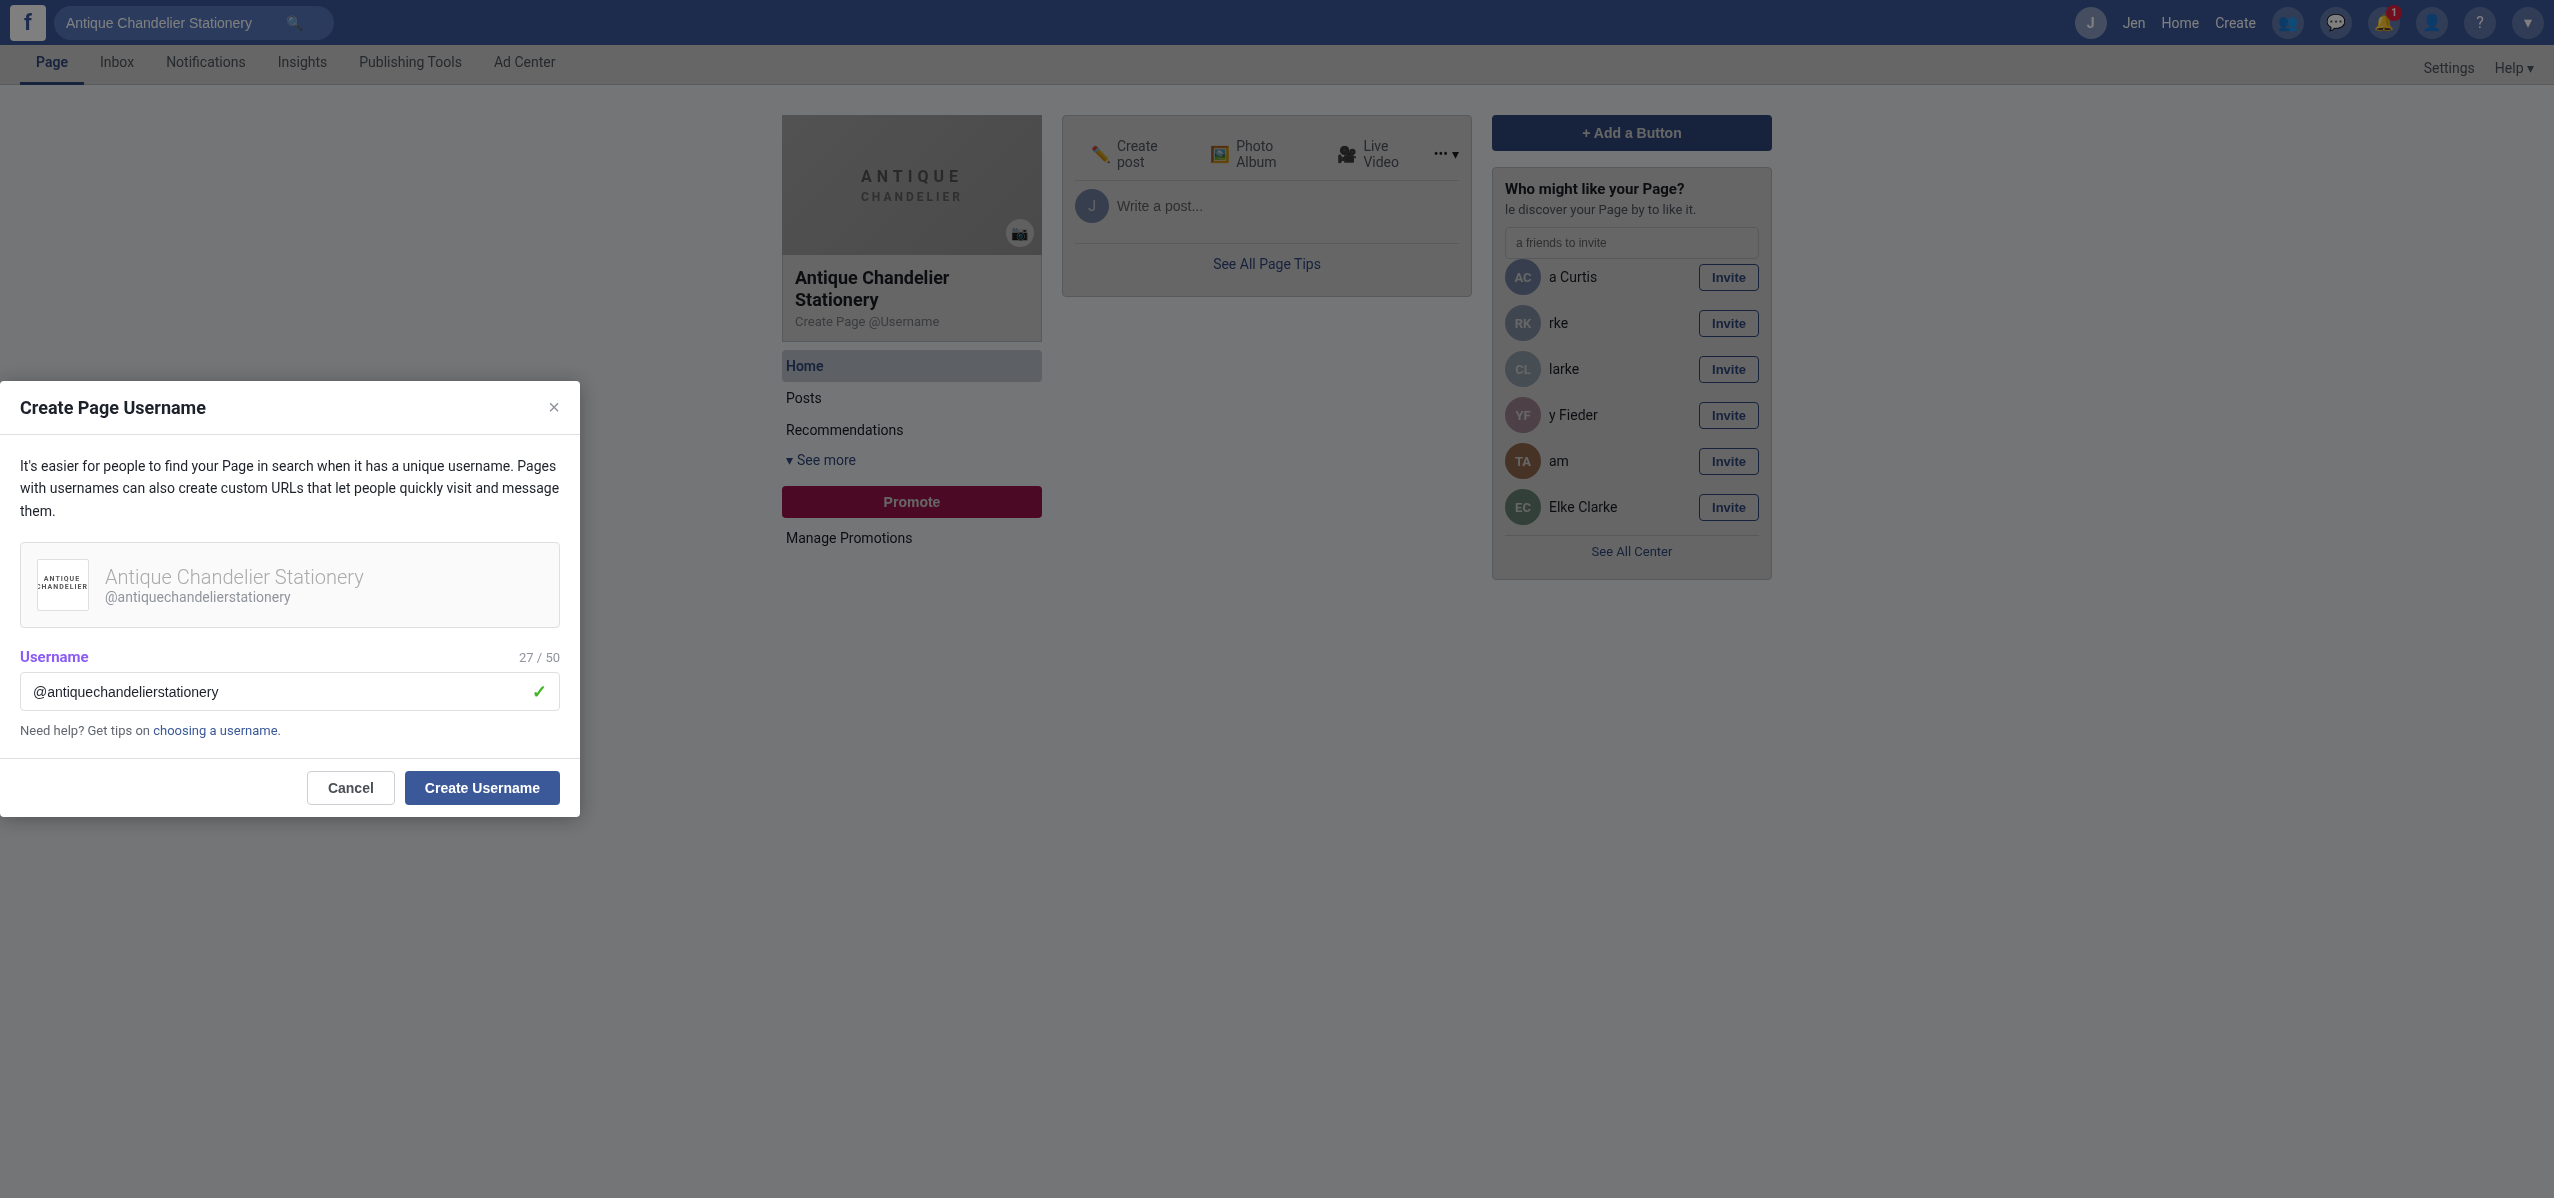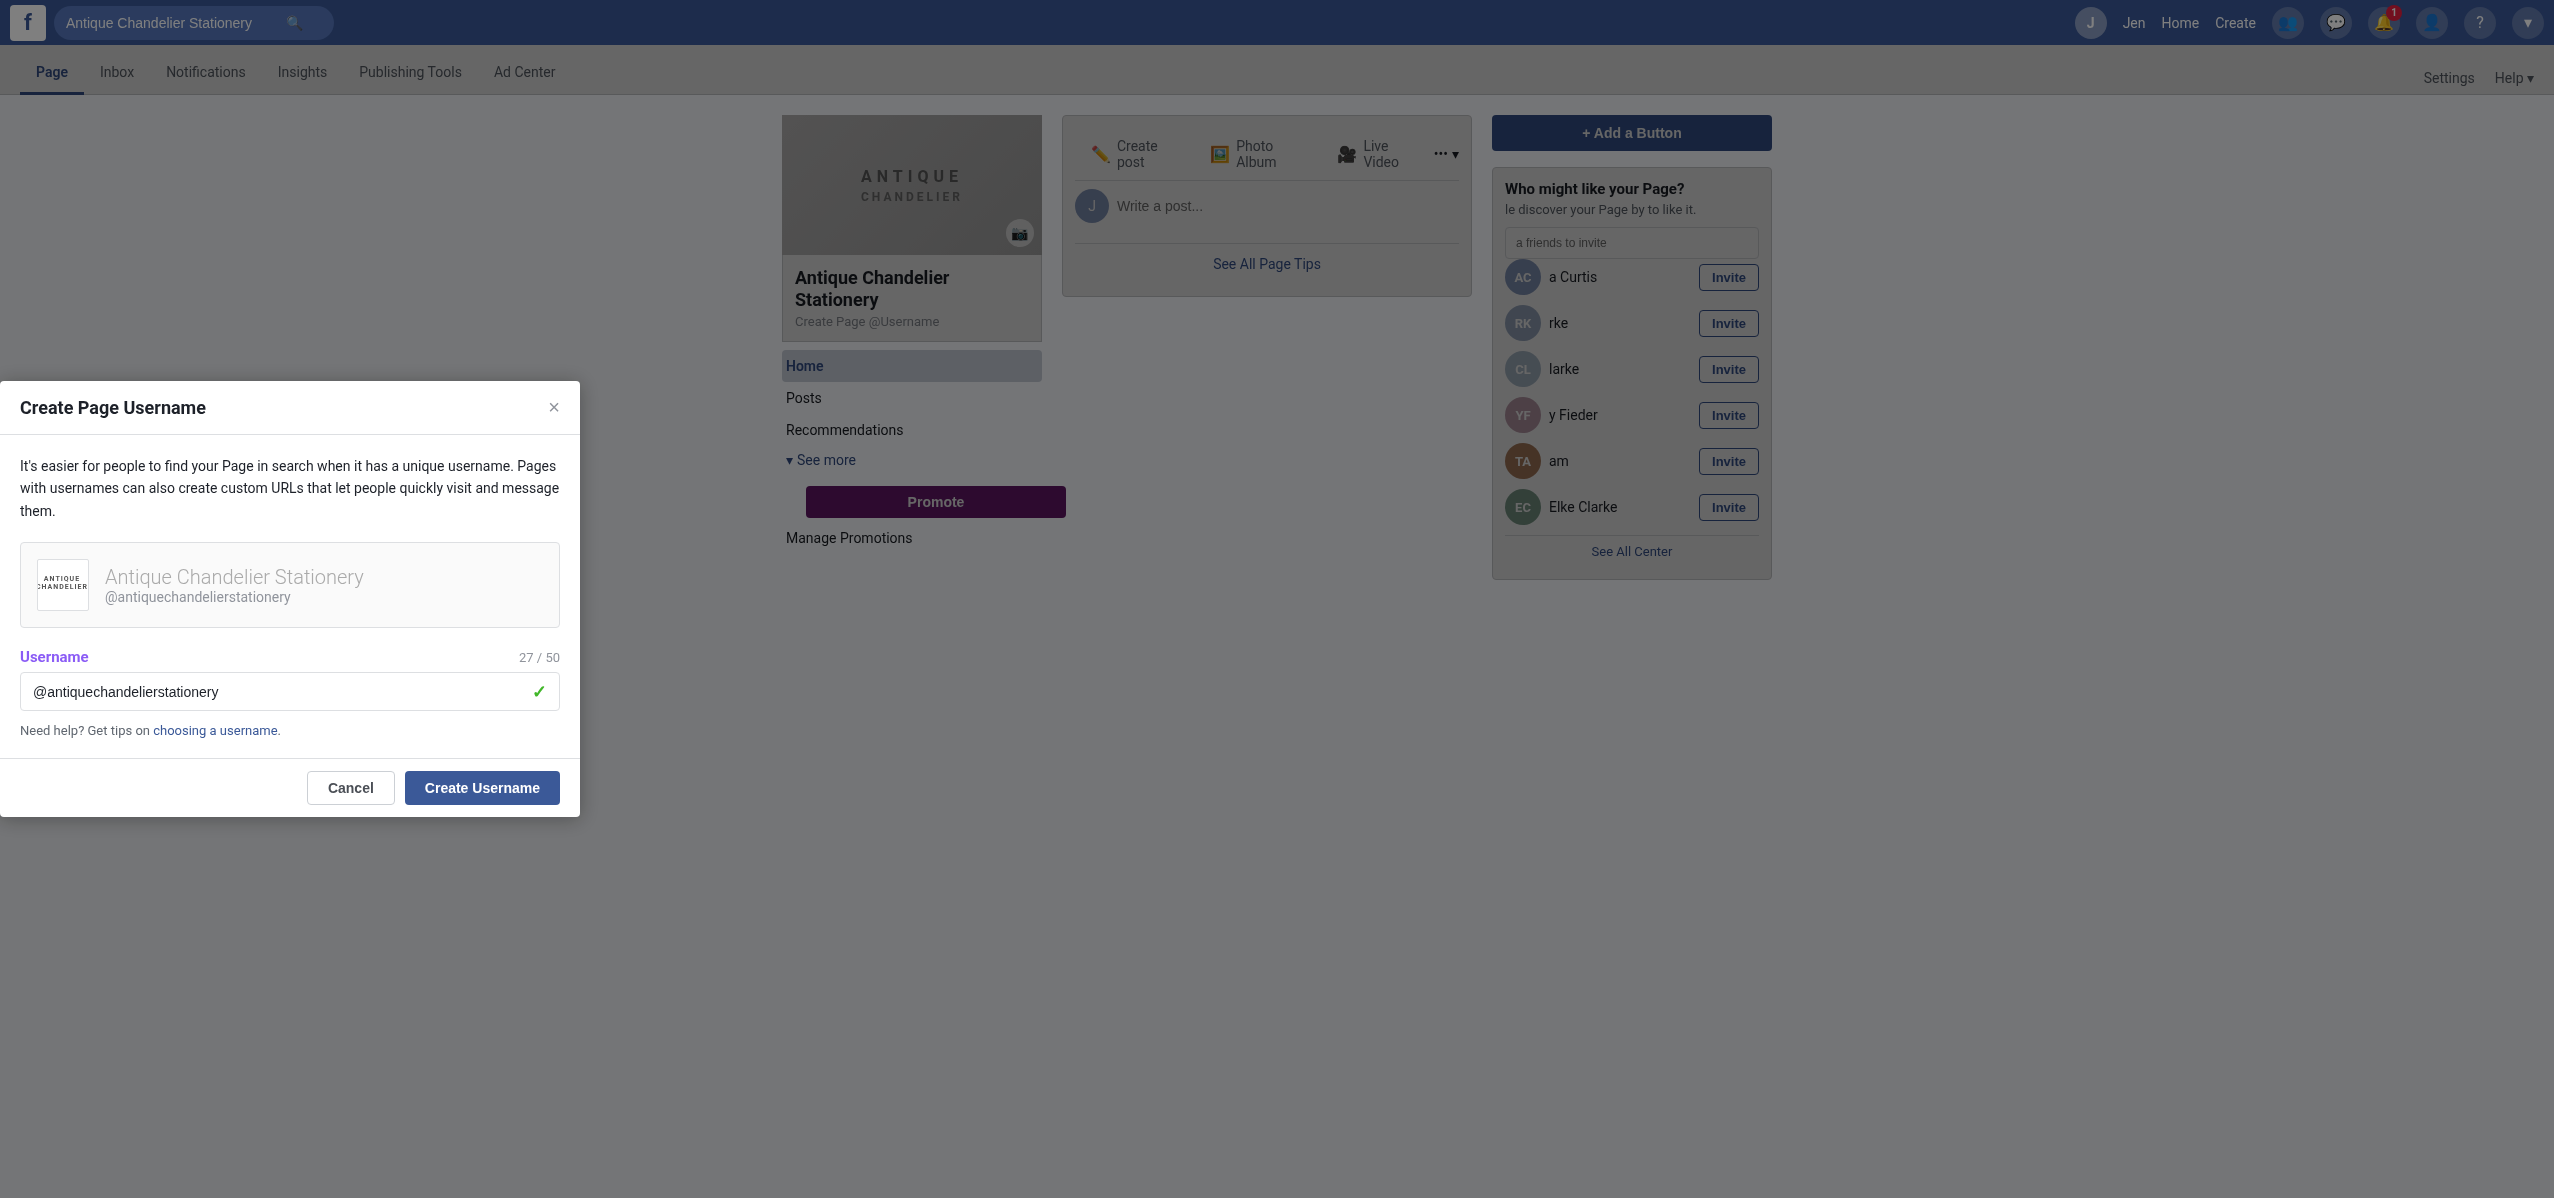--- a/index.html
+++ b/index.html
@@ -64,21 +64,21 @@
 
     
     .page-nav {
       background: white;
       height: 50px;
       display: flex;
       align-items: flex-end;
       padding: 0 20px;
       border-bottom: 1px solid #dddfe2;
       position: fixed;
-      top: 45px; left: 0; right: 0;
+      top: 35px; left: 0; right: 0;
       z-index: 99;
     }
     .page-nav .tab {
       padding: 12px 16px;
       font-size: 14px;
       color: #606770;
       cursor: pointer;
       border-bottom: 3px solid transparent;
       margin-bottom: -1px;
     }
@@ -154,31 +154,30 @@
       border-radius: 4px;
     }
     .sidebar-nav-item.active {
       background: #e8f0fe;
       color: #3b5998;
       font-weight: 600;
     }
     .see-more { color: #3b5998; cursor: pointer; font-size: 14px; display: flex; align-items: center; gap: 4px; padding: 6px 4px; }
 
     .promote-btn {
-      background: #701a75;
+      background: #be185d;
       color: white;
       border: none;
       border-radius: 4px;
       padding: 8px 16px;
       font-size: 14px;
       font-weight: 600;
       cursor: pointer;
       margin-top: 12px;
       width: 100%;
-      margin-left: 24px;
     }
     .manage-promo { font-size: 14px; color: #1d2129; cursor: pointer; margin-top: 8px; padding: 4px; }
 
     
     .center-content { flex: 1; min-width: 0; }
 
     .create-post-area {
       background: white;
       border: 1px solid #dddfe2;
       border-radius: 4px;

